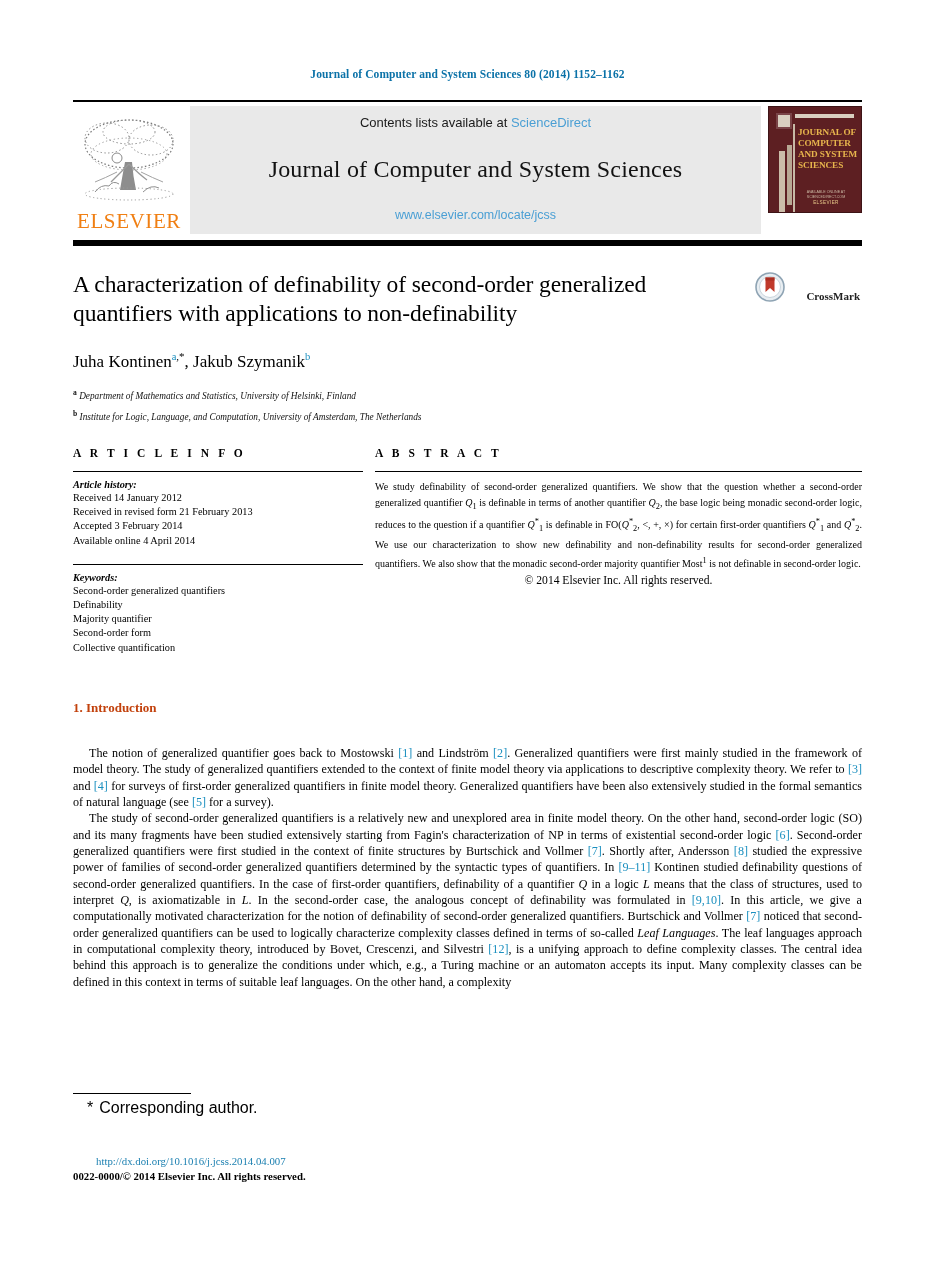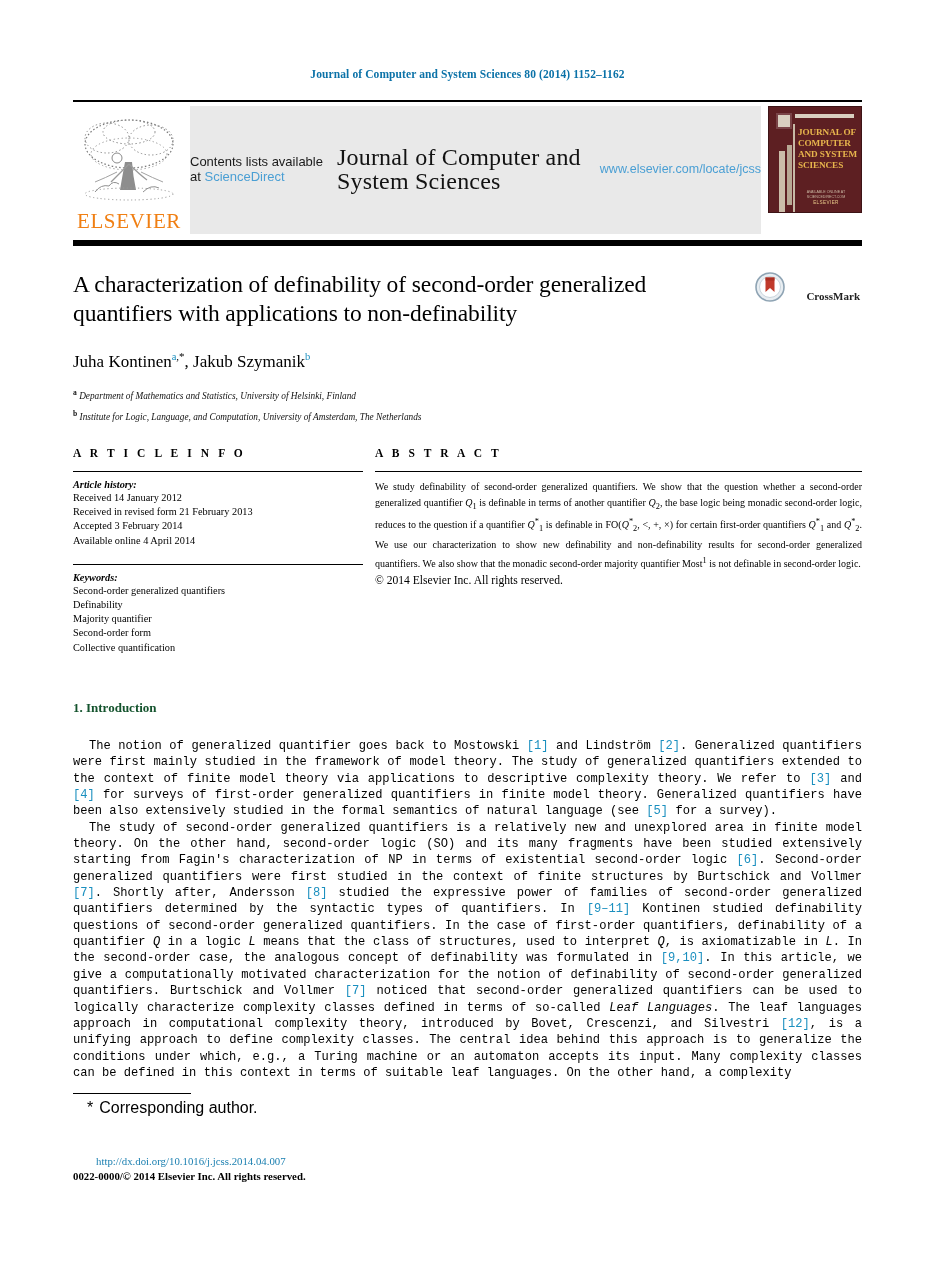--- a/index.html
+++ b/index.html
@@ -70,21 +70,21 @@
     color: #f07f13;
     letter-spacing: .6px;
     line-height: 1;
     margin-top: 1px;
   }
   .mast-center {
     flex: 1 1 auto;
     background: #e9e9e9;
     margin: 0 7px 0 5px;
     display: flex;
-    flex-direction: row;
+    flex-direction: column;
     align-items: center;
     justify-content: space-between;
     padding: 9px 0 12px 0;
     box-sizing: border-box;
   }
   .contents-line {
     font-family: "Liberation Sans", sans-serif;
     font-size: 13px;
     color: #1a1a1a;
   }
@@ -272,41 +272,41 @@
     font-family: "Liberation Serif", serif;
     font-size: 10px;
     line-height: 15.6px;
     color: #000;
     text-align: justify;
     text-justify: inter-word;
   }
   .abs-copy {
     font-family: "Liberation Serif", serif;
     font-size: 11.6px;
-    text-align: left;
+    text-align: center;
     margin-top: 2px;
   }
   .mathit { font-family: "Liberation Serif", serif; font-style: italic; }
 
   
   .body-sec {
     position: absolute;
     left: 73px;
     top: 700px;
     width: 789px;
   }
   .sec-title {
     font-family: "Liberation Serif", serif;
     font-weight: bold;
     font-size: 13px;
-    color: #14532d;
-    margin-bottom: 22px;
+    color: #c2410c;
+    margin-bottom: 29px;
   }
   .para {
-    font-family: Liberation Mono, monospace;
+    font-family: Liberation Serif, serif;
     font-size: 12.1px;
     line-height: 16.35px;
     text-align: justify;
     text-justify: inter-word;
     text-indent: 16px;
     color: #000;
     margin: 0;
   }
   .ref { color: #1a8fbf; }
   .it  { font-style: italic; }

